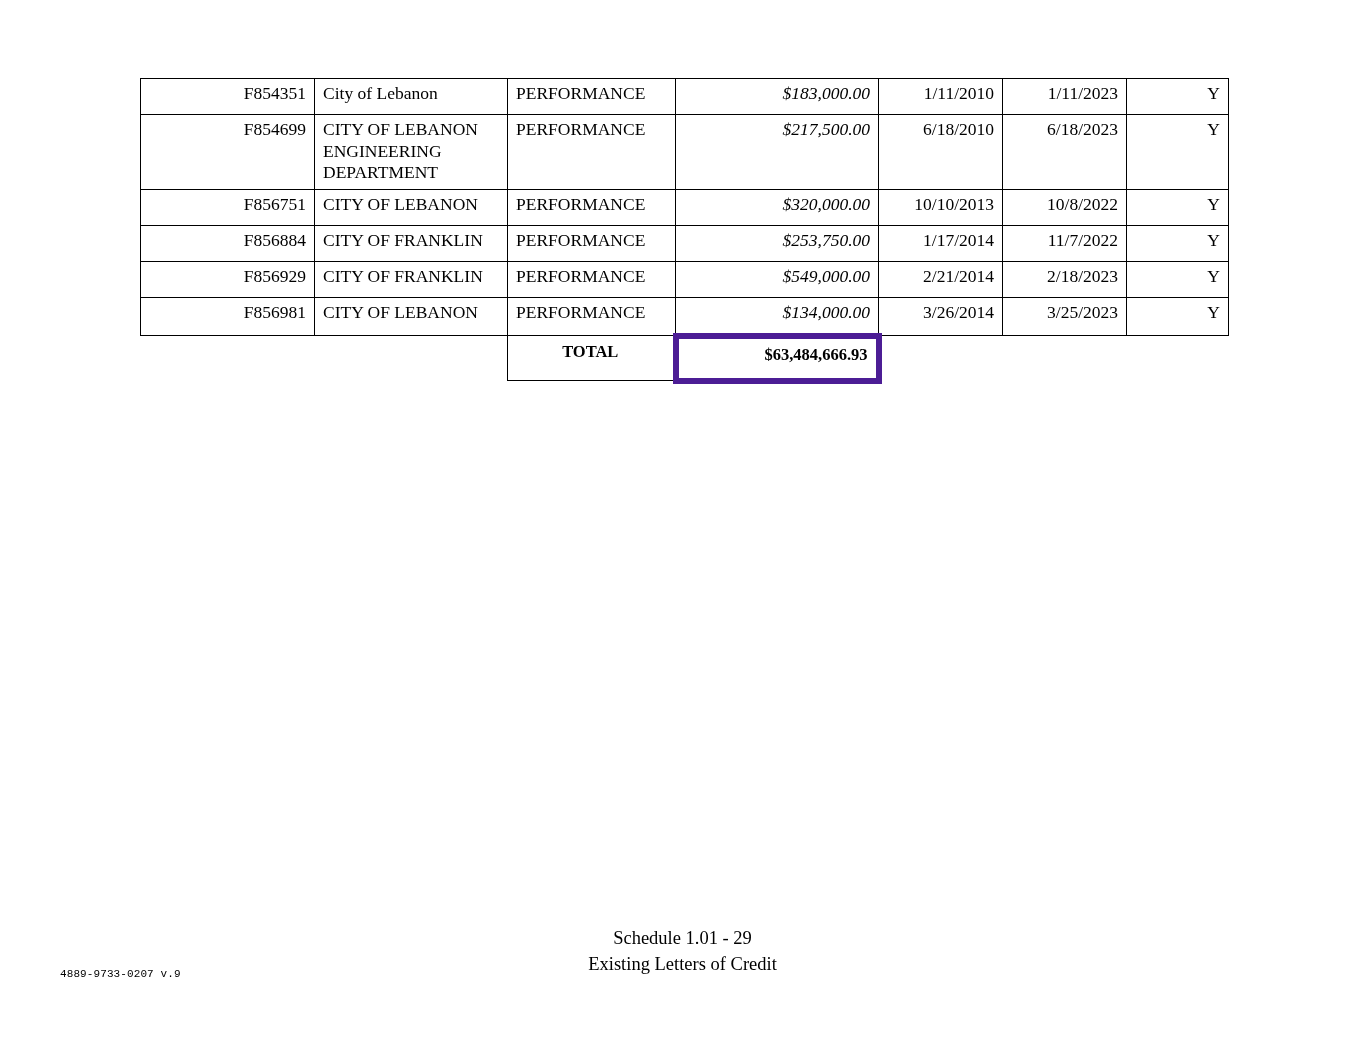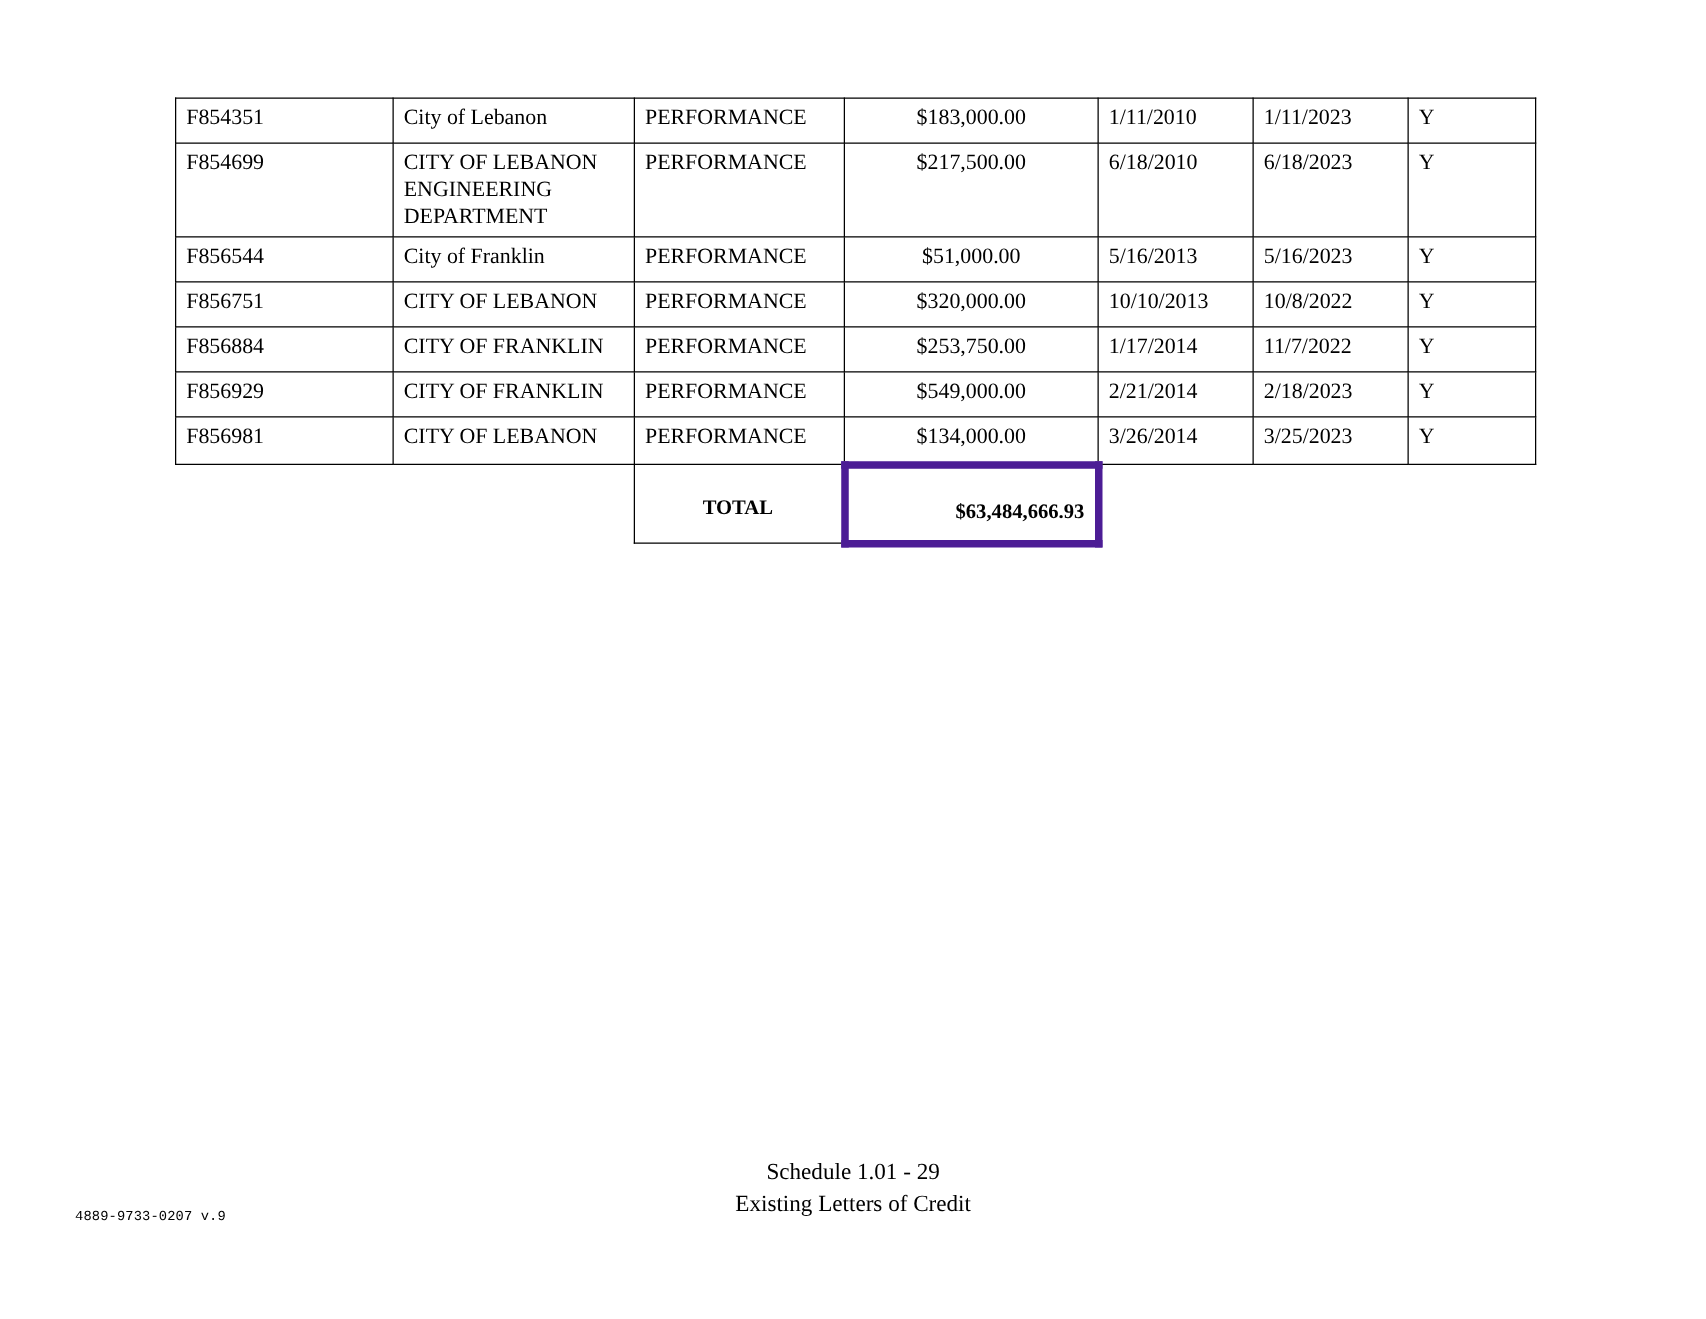--- a/index.html
+++ b/index.html
@@ -44,29 +44,29 @@
 
   
   col.c-number   { width: 174px; }
   col.c-bene     { width: 193px; }
   col.c-type     { width: 168px; }
   col.c-amount   { width: 203px; }
   col.c-issue    { width: 124px; }
   col.c-expiry   { width: 124px; }
   col.c-auto     { width: 102px; }
 
-  .cell-center { text-align: left; }
+  .cell-center { text-align: right; }
   .cell-left   { text-align: left; }
-  .cell-right  { text-align: center; }
+  .cell-right  { text-align: right; font-style: italic; }
 
   
   tr.total-row td {
     border: none;
     height: 28px;
-    padding-top: 24px;
+    padding-top: 6px;
   }
   tr.total-row td.t-blank-left,
   tr.total-row td.t-blank-right {
     border: none;
   }
   tr.total-row td.t-label {
     border: 1px solid #000000;
     text-align: center;
     font-weight: bold;
     font-size: 16.5px;
@@ -125,29 +125,20 @@
       <tr>
         <td class="cell-center">F854699</td>
         <td class="cell-left">CITY OF LEBANON ENGINEERING DEPARTMENT</td>
         <td class="cell-left">PERFORMANCE</td>
         <td class="cell-right">$217,500.00</td>
         <td class="cell-center">6/18/2010</td>
         <td class="cell-center">6/18/2023</td>
         <td class="cell-center">Y</td>
       </tr>
       <tr>
-        <td class="cell-center">F856544</td>
-        <td class="cell-left">City of Franklin</td>
-        <td class="cell-left">PERFORMANCE</td>
-        <td class="cell-right">$51,000.00</td>
-        <td class="cell-center">5/16/2013</td>
-        <td class="cell-center">5/16/2023</td>
-        <td class="cell-center">Y</td>
-      </tr>
-      <tr>
         <td class="cell-center">F856751</td>
         <td class="cell-left">CITY OF LEBANON</td>
         <td class="cell-left">PERFORMANCE</td>
         <td class="cell-right">$320,000.00</td>
         <td class="cell-center">10/10/2013</td>
         <td class="cell-center">10/8/2022</td>
         <td class="cell-center">Y</td>
       </tr>
       <tr>
         <td class="cell-center">F856884</td>

